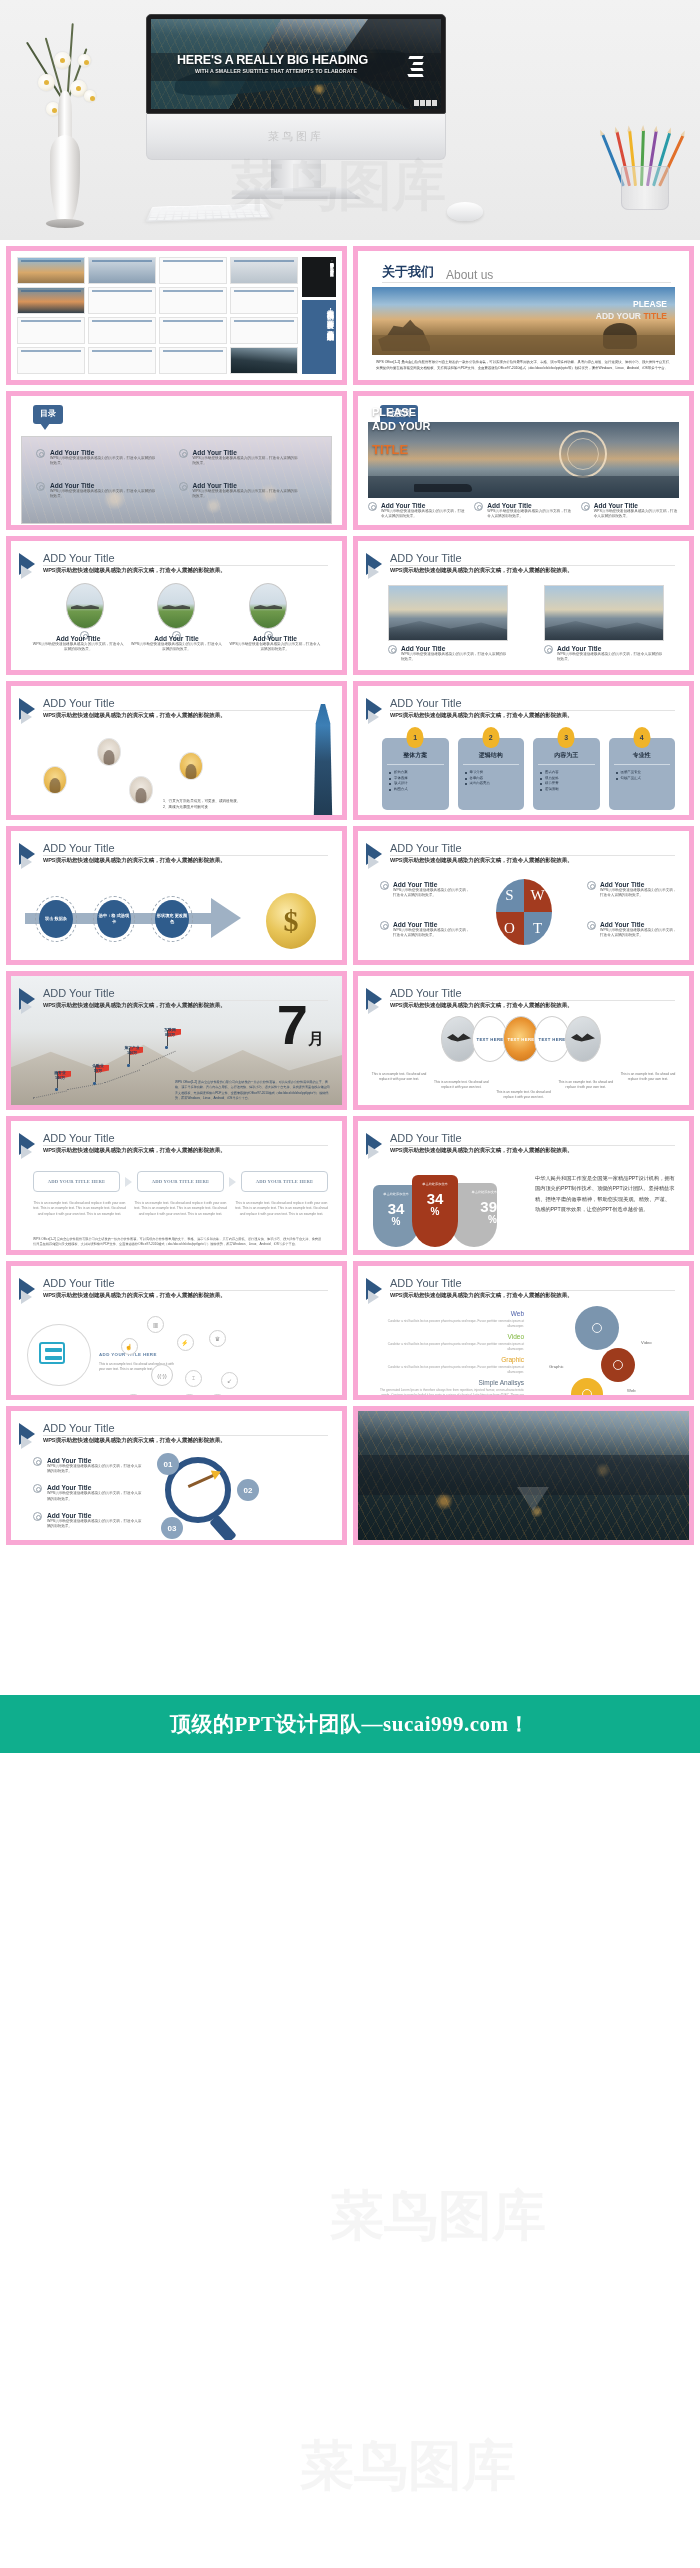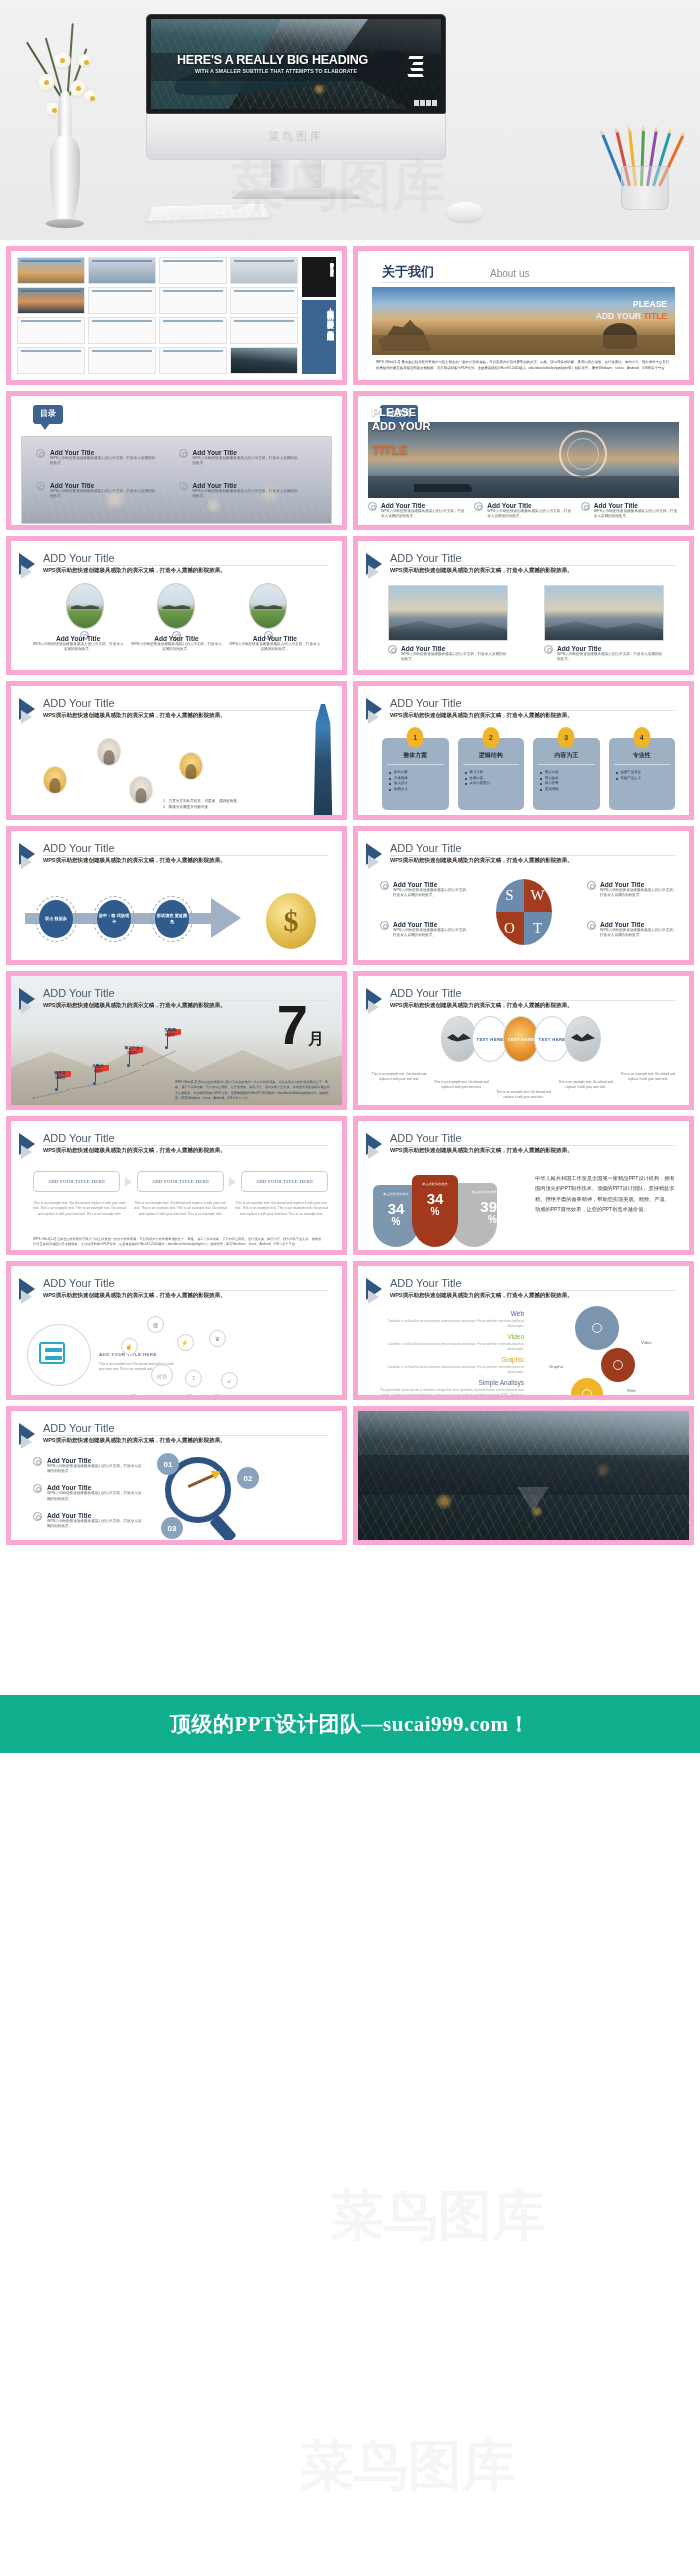--- a/index.html
+++ b/index.html
@@ -175,21 +175,21 @@
   .arrow-shadow {
     position:absolute; left:10px; top:24px; width:0; height:0;
     border-top:7px solid transparent; border-bottom:7px solid transparent;
     border-left:11px solid #cdd4dc;
   }
   .s-title { position:absolute; left:32px; top:11px; font-size:11px; color:#4a5a6a; font-weight:normal; }
   .s-sub { position:absolute; left:32px; top:26px; font-size:5.6px; color:#333; font-weight:bold; letter-spacing:-.1px; }
   .s-rule { position:absolute; left:32px; top:24px; right:14px; height:1px; background:#e3e3e3; }
 
   .cn-title { position:absolute; left:24px; top:12px; font-size:13px; font-weight:bold; color:#1f3c63; }
-  .cn-sub { position:absolute; left:88px; top:17px; font-size:10px; color:#8d8d8d;margin-left:44px; }
+  .cn-sub { position:absolute; left:88px; top:17px; font-size:12px; color:#8d8d8d; }
   .cn-rule { position:absolute; left:24px; top:31px; right:18px; height:1px; background:#e0e0e0; }
   .bubble {
     position:absolute; left:22px; top:9px; background:#3d6491; color:#fff;
     font-size:8px; font-weight:bold; padding:3px 7px 5px; border-radius:3px;
   }
   .bubble:after{ content:""; position:absolute; left:7px; bottom:-6px; border-left:5px solid transparent; border-right:5px solid transparent; border-top:7px solid #3d6491;}
 
   .o-ico { width:9px; height:9px; border-radius:50%; border:1px solid #9aa4ae; position:relative; display:inline-block; flex:0 0 auto;}
   .o-ico:after{ content:""; position:absolute; left:2px; top:2px; width:3px; height:3px; border-radius:50%; border:1px solid #9aa4ae;}
 
@@ -1106,21 +1106,21 @@
                <div class="bdy" style="width:96px">WPS演示助您快速创建极具感染力的演示文稿，打造令人震撼的影院效果。</div>
             </div>
         </div>
       </div>
       <div class="mag">
         <div class="mag-handle"></div>
         <div class="mag-ring"></div>
         <div class="mag-arrow"></div>
       </div>
       <div class="mnum" style="left:146px; top:42px;">01</div>
-      <div class="mnum" style="left:226px; top:56px;">02</div>
+      <div class="mnum" style="left:226px; top:68px;">02</div>
       <div class="mnum" style="left:150px; top:106px;">03</div>
     </div>
 
     <div class="panel half slide">
       <div class="ty"></div>
       <div class="ty-band"></div>
       <div class="ty-tri"></div>
     </div>
   </div>
 

